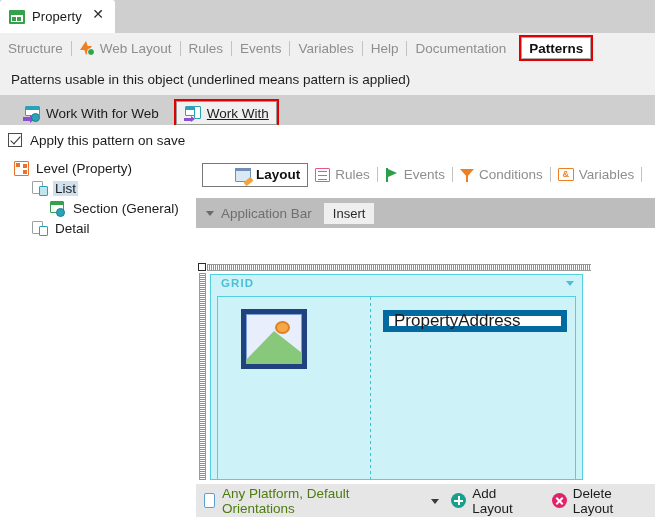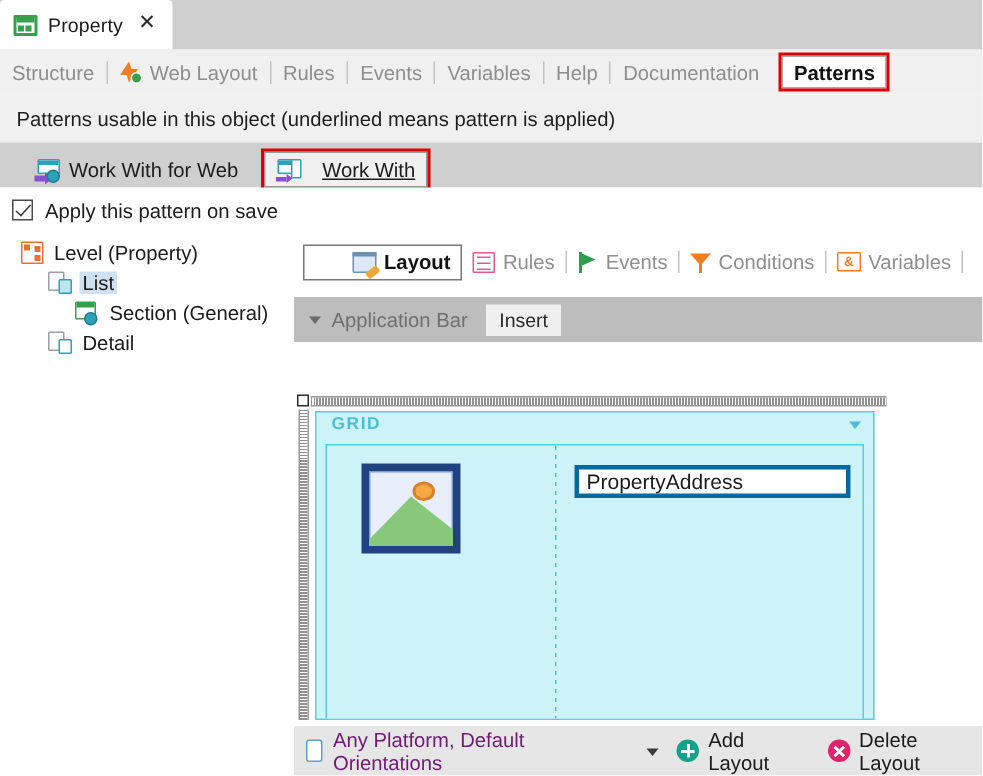--- a/index.html
+++ b/index.html
@@ -104,21 +104,21 @@
     position: absolute; left: 0; top: 95px; width: 655px; height: 30px;
     background: #cfcfcf;
     display: flex; align-items: flex-end; padding-left: 16px;
   }
   .pat-item {
     display: flex; align-items: center; height: 24px; padding: 0 7px;
     font-size: 13.5px; color: #1c1c1c; cursor: pointer; white-space: nowrap;
   }
   .pat-item.selected {
     background: #f0f0f0; border: 1px solid #999;
-    outline: 2px solid #e00000; margin-left: 10px; gap: 8px;
+    outline: 2px solid #e00000; margin-left: 10px;
   }
   .pat-item.selected .pat-label { text-decoration: underline; }
   .pat-item .ico { margin-right: 6px; flex: none; }
 
   
   .ico-www { position: relative; width: 17px; height: 15px; }
   .ico-www .scr {
     position: absolute; left: 2px; top: 0; width: 15px; height: 10px;
     background: #ffffff; border: 1.5px solid #2aa3b8; border-radius: 1px;
   }
@@ -264,28 +264,28 @@
   .gcol-left { width: 152px; position: relative; }
   .gcol-div { width: 1px; background: repeating-linear-gradient(to bottom, #3ec3d6 0 3px, transparent 3px 6px); flex: none; }
   .gcol-right { flex: 1; position: relative; }
 
   .imgph { position: absolute; left: 23px; top: 12px; width: 66px; height: 60px;
     background: #e8eefb; border: 5px solid #20427f; box-shadow: inset 0 0 0 1px #7a9fd6; overflow: hidden; }
   .imgph .sun { position: absolute; right: 12px; top: 7px; width: 15px; height: 13px; border-radius: 50%; background: #f5a843; border: 2px solid #d9822b; }
   .imgph .mtn { position: absolute; left: -4px; bottom: 0; width: 0; height: 0; border-left: 32px solid transparent; border-right: 42px solid transparent; border-bottom: 33px solid #87c87a; }
 
   .addrfield { position: absolute; left: 12px; top: 13px; width: 184px; height: 22px;
-    background: #ffffff; border: 3px solid #0369a1; font-size: 14px; color: #1b1b1b;
+    background: #ffffff; border: 6px solid #0369a1; font-size: 17px; color: #1b1b1b;
     display: flex; align-items: center; padding-left: 5px; cursor: text; }
 
   
   .bottombar { position: absolute; left: 0; top: 326px; width: 459px; height: 33px; background: #e6e6e6;
     display: flex; align-items: center; padding-left: 8px; }
   .bb-phone { width: 11px; height: 15px; border: 1.6px solid #5a9fd4; border-radius: 2px; background: #fff; flex: none; margin-right: 7px; }
-  .bb-text { font-size: 13.5px; color: #701a75; }
+  .bb-text { font-size: 13.5px; color: #4d7c0f; }
   .bb-caret { width: 0; height: 0; border-left: 4px solid transparent; border-right: 4px solid transparent; border-top: 5px solid #3a3a3a; margin: 2px 0 0 7px; cursor: pointer; flex: none; }
   .bb-action { display: flex; align-items: center; margin-left: 12px; cursor: pointer; }
   .bb-action .lab { font-size: 13.5px; color: #1b1b1b; margin-left: 6px; }
   .ico-plus { width: 15px; height: 15px; border-radius: 50%; background: #17a08b; position: relative; flex: none; }
   .ico-plus::before { content: ""; position: absolute; left: 3px; top: 6.5px; width: 9px; height: 2px; background: #fff; }
   .ico-plus::after { content: ""; position: absolute; left: 6.5px; top: 3px; width: 2px; height: 9px; background: #fff; }
   .ico-del { width: 15px; height: 15px; border-radius: 50%; background: #e2236b; position: relative; flex: none; }
   .ico-del::before, .ico-del::after { content: ""; position: absolute; left: 3px; top: 6.5px; width: 9px; height: 2px; background: #fff; }
   .ico-del::before { transform: rotate(45deg); }
   .ico-del::after { transform: rotate(-45deg); }

